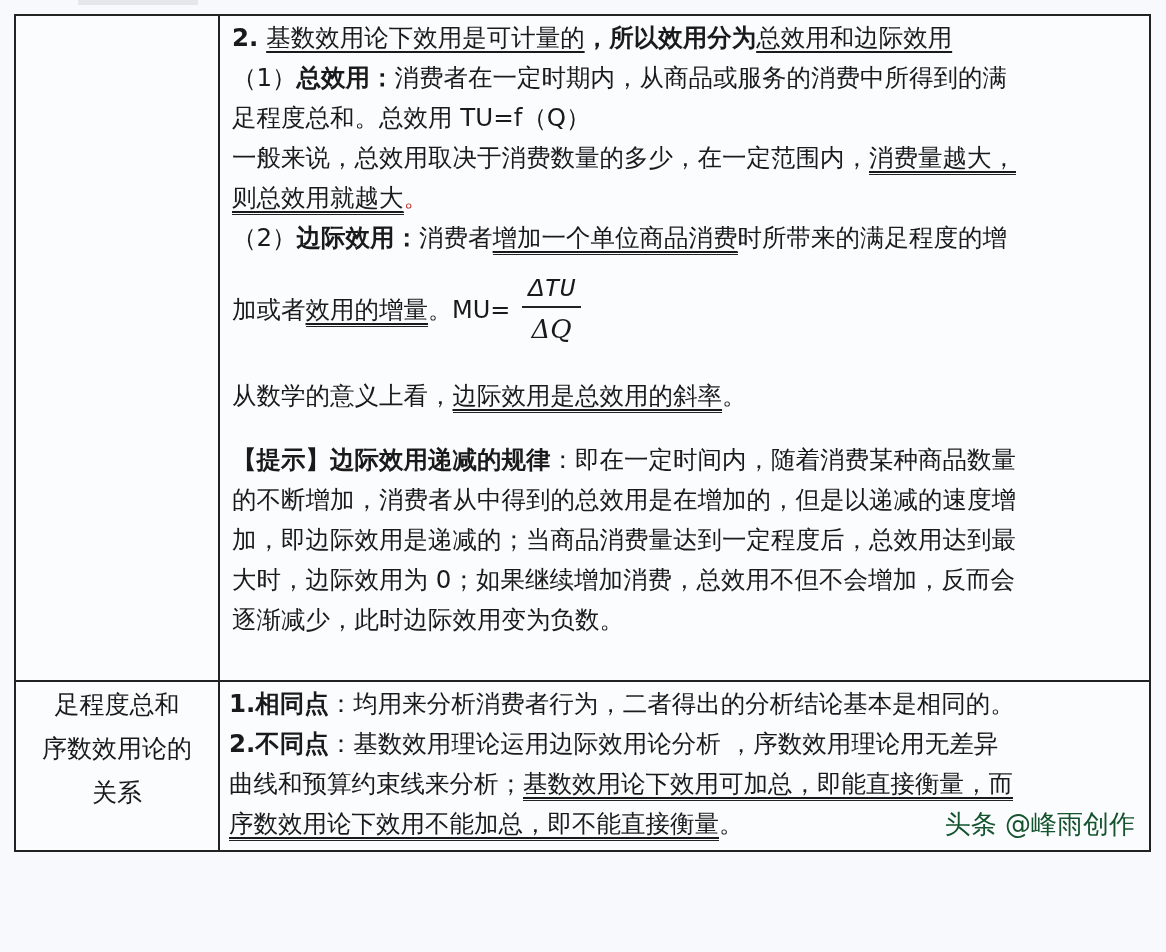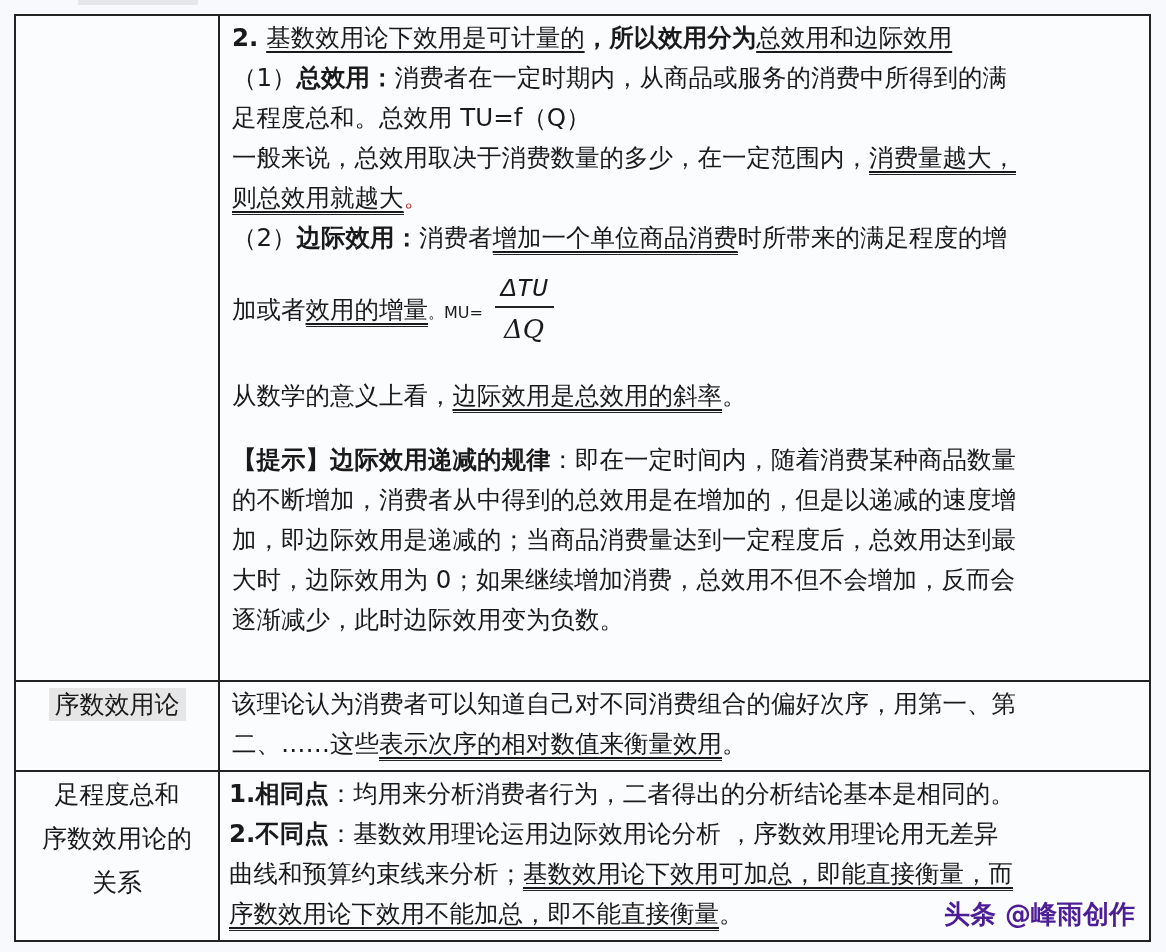--- a/index.html
+++ b/index.html
@@ -13,21 +13,21 @@
   .u{text-decoration:underline;text-decoration-thickness:2px;text-underline-offset:5px;}
   .uu{border-bottom:3px double #222;}
   b{font-weight:bold;}
   .line{white-space:nowrap;}
   .frac{display:inline-block;vertical-align:middle;text-align:center;font-family:"DejaVu Serif",serif;font-style:italic;font-size:26px;line-height:34px;margin-left:4px;}
   .frac .num{display:block;border-bottom:2px solid #222;padding:0 6px;font-family:Liberation Mono, monospace;}
   .frac .den{display:block;padding:4px 6px;}
   .gap{height:22px;}
   .highlight{background:#e6e6e6;padding:2px 6px;}
   .red{color:#c0302a;}
-  .watermark{position:absolute;right:14px;bottom:6px;font-size:26px;color:#4c1d95;font-weight:bold;}
+  .watermark{position:absolute;right:14px;bottom:6px;font-size:26px;color:#14532d;}
   .row3 td.right{font-size:24.5px;line-height:40px;padding-left:9px;}
 </style>
 </head>
 <body>
 
 <div class="topfade"></div>
 
 <table class="doc">
   <tbody>
       <tr style="height:666px">
@@ -44,48 +44,37 @@
       <div class="line">
         <span>一般来说，总效用取决于消费数量的多少，在一定范围内，</span><span class="u uu">消费量越大，</span>
       </div>
       <div class="line">
         <span class="u uu">则总效用就越大</span><span class="red">。</span>
       </div>
       <div class="line">
         <span>（2）</span><b>边际效用</b><b>：</b><span>消费者</span><span class="u uu">增加一个单位商品消费</span><span>时所带来的满足程度的增</span>
       </div>
       <div class="line" style="margin-top:14px">
-        <span>加或者</span><span class="u uu">效用的增量</span><span style="font-size:16px">。MU=</span>
+        <span>加或者</span><span class="u uu">效用的增量</span><span style="font-size:24px">。MU=</span>
         <span class="frac">
           <span class="num">ΔTU</span>
           <span class="den">ΔQ</span>
         </span>
       </div>
       <div class="line" style="margin-top:26px">
         <span>从数学的意义上看，</span><span class="u uu">边际效用是总效用的斜率</span><span>。</span>
       </div>
       <div class="gap"></div>
       <div class="line" style="margin-top:2px">
         <b>【提示】</b><b>边际效用递减的规律</b><span>：即在一定时间内，随着消费某种商品数量</span>
       </div>
       <div class="line">的不断增加，消费者从中得到的总效用是在增加的，但是以递减的速度增</div>
       <div class="line">加，即边际效用是递减的；当商品消费量达到一定程度后，总效用达到最</div>
       <div class="line">大时，边际效用为 0；如果继续增加消费，总效用不但不会增加，反而会</div>
       <div class="line">逐渐减少，此时边际效用变为负数。</div>
-    </td>
-  </tr>
-  <tr>
-    <td class="left">
-      <span class="highlight">序数效用论</span>
-    </td>
-    <td class="right">
-      <div class="line">该理论认为消费者可以知道自己对不同消费组合的偏好次序，用第一、第</div>
-      <div class="line">
-        <span>二、……这些</span><span class="u uu">表示次序的相对数值来衡量效用</span><span>。</span>
-      </div>
     </td>
   </tr>
   <tr class="row3">
     <td class="left">
       <div>足程度总和</div>
       <div>序数效用论的</div>
       <div>关系</div>
     </td>
     <td class="right" style="position:relative">
       <div class="line">

